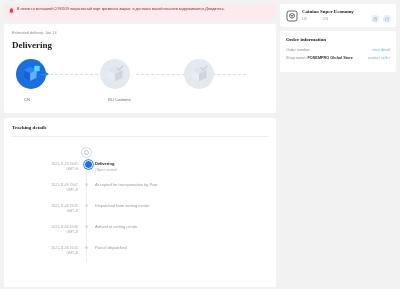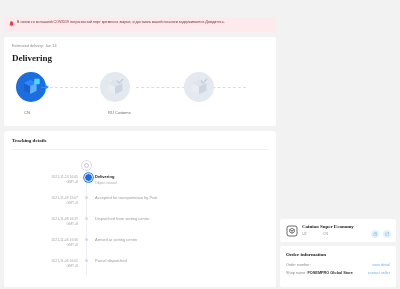--- a/index.html
+++ b/index.html
@@ -16,21 +16,20 @@
     overflow: hidden;
   }
   .page {
     position: relative;
     width: 400px;
     height: 287px;
     display: flex;
     gap: 4px;
     padding: 4px 4px 0 4px;
     box-sizing: border-box;
-    align-items: flex-end;
   }
   .left-col {
     width: 272px;
     display: flex;
     flex-direction: column;
     gap: 5px;
   }
   .right-col {
     width: 116px;
     display: flex;

